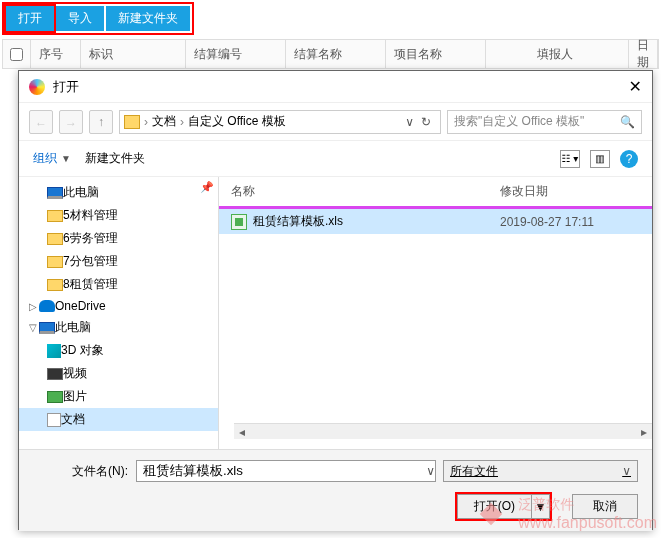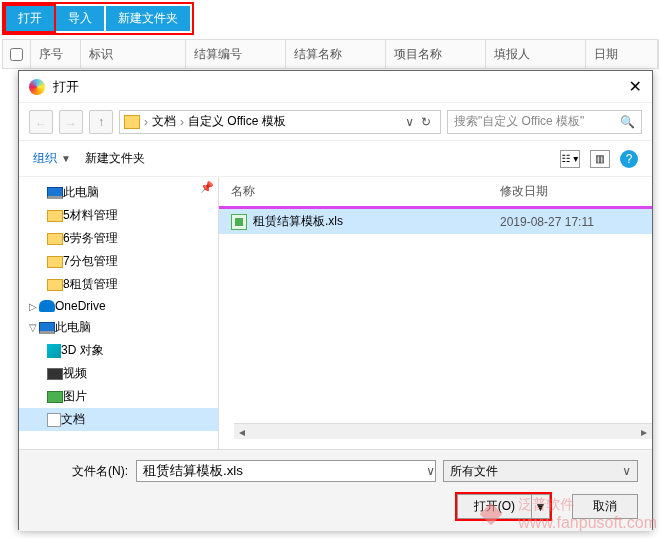--- a/index.html
+++ b/index.html
@@ -10,21 +10,21 @@
 .tb-btn.highlight { outline: 2px solid red; }
 
 .grid-header { display: flex; border: 1px solid #ddd; margin: 4px 2px; background: #fafafa; height: 30px; align-items: center; }
 .gh-cell { border-right: 1px solid #ddd; padding: 6px 8px; color: #555; height: 100%; display: flex; align-items: center; }
 .gh-cb { width: 28px; justify-content: center; }
 .gh-seq { width: 50px; }
 .gh-id { width: 105px; }
 .gh-code { width: 100px; }
 .gh-name { width: 100px; }
 .gh-proj { width: 100px; }
-.gh-fill { width: 100px; }
+.gh-fill { width: 100px; margin-left: 43px; }
 .gh-date { flex: 1; }
 
 .dialog { position: absolute; left: 18px; top: 70px; width: 635px; height: 460px; background: #fff; border: 1px solid #666; box-shadow: 0 2px 8px rgba(0,0,0,.3); }
 .dlg-title { display: flex; align-items: center; padding: 6px 10px; border-bottom: 1px solid #eee; height: 32px; }
 .dlg-logo { width: 16px; height: 16px; margin-right: 8px; border-radius: 50%; background: conic-gradient(#4fc3f7, #ffeb3b, #ff9800, #e91e63, #4fc3f7); }
 .dlg-title-text { flex: 1; font-size: 13px; }
 .dlg-close { width: 32px; text-align: right; font-size: 16px; cursor: pointer; }
 
 .dlg-nav { display: flex; align-items: center; gap: 6px; padding: 6px 10px; border-bottom: 1px solid #eee; height: 38px; }
 .nav-arrow { width: 24px; height: 24px; border: 1px solid #ccc; border-radius: 2px; display: flex; align-items: center; justify-content: center; color: #888; background: #f7f7f7; cursor: pointer; }
@@ -73,21 +73,21 @@
 .file-ico::after { content: ""; position: absolute; inset: 3px; background: #4caf50; }
 .fr-name { flex: 1; }
 .fr-date { width: 140px; color: #555; }
 .files-scroll { position: absolute; right: 0; bottom: 90px; width: 418px; height: 16px; background: #f0f0f0; border-top: 1px solid #ddd; display: flex; align-items: center; }
 .files-scroll .sb-l, .files-scroll .sb-r { width: 16px; text-align: center; color: #666; cursor: pointer; }
 
 .dlg-footer { padding: 10px 14px; background: #f4f4f4; border-top: 1px solid #ddd; height: 82px; }
 .fn-row { display: flex; align-items: center; gap: 8px; margin-bottom: 10px; }
 .fn-label { width: 95px; text-align: right; }
 .fn-input { flex: 1; border: 1px solid #999; height: 22px; padding: 2px 6px; background: #fff; }
-.ft-select { width: 195px; border: 1px solid #999; height: 22px; display: flex; align-items: center; padding: 0 6px; background: #efefef; cursor: pointer; }
+.ft-select { width: 195px; border: 1px solid #999; height: 22px; display: flex; align-items: center; padding: 0 6px; background: #efefef; cursor: pointer; text-decoration: underline; }
 .ft-drop { margin-left: auto; color: #555; }
 .btn-row { display: flex; justify-content: flex-end; gap: 20px; align-items: center; }
 .open-wrap { display: flex; border: 2px solid red; }
 .open-btn { border: 1px solid #999; background: #efefef; padding: 3px 16px; cursor: pointer; font-size: 12px; }
 .open-split { border: 1px solid #999; border-left: none; background: #efefef; width: 18px; display: flex; align-items: center; justify-content: center; cursor: pointer; }
 .cancel-btn { border: 1px solid #999; background: #efefef; padding: 3px 20px; cursor: pointer; font-size: 12px; }
 
 .watermark { position: absolute; right: 4px; bottom: 6px; font-size: 14px; color: #e88; opacity: .6; display: flex; align-items: center; gap: 19px; pointer-events: none; }
 .wm-logo { width: 16px; height: 16px; background: #e88; transform: rotate(45deg); }
 </style>

